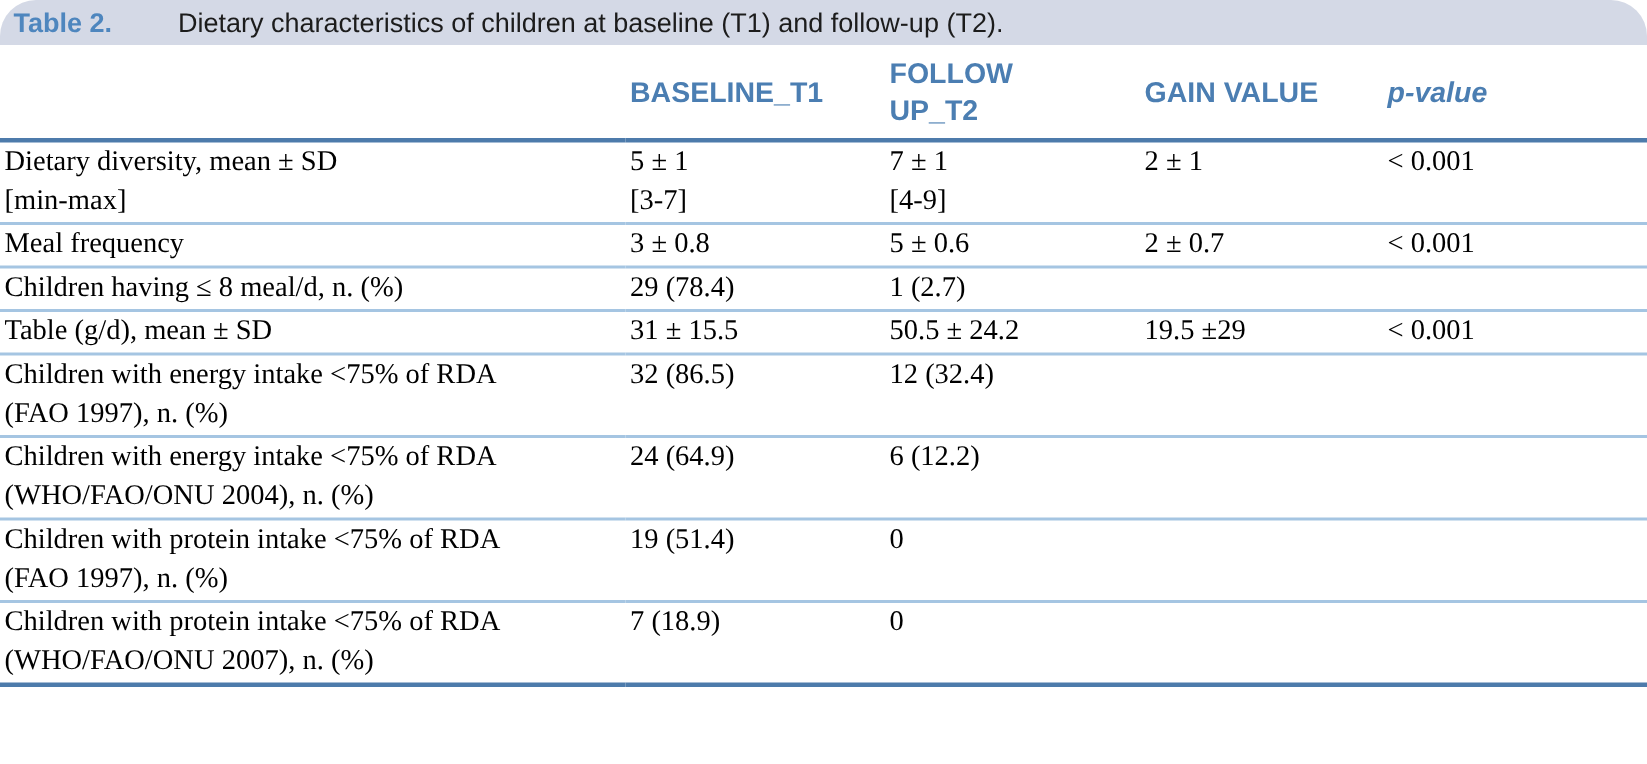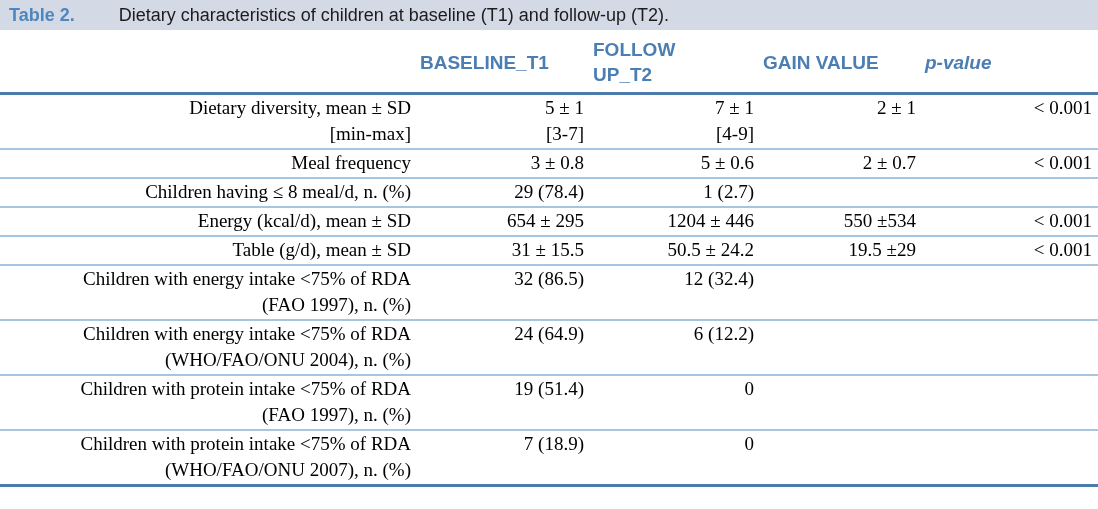--- a/index.html
+++ b/index.html
@@ -2,20 +2,21 @@
 <html style="--caption-bg: #d4d9e6; --caption-text: #1c1c1c; --accent: #4e86be; --header-text: #4b7eb2; --rule-strong: #4d7bab; --rule-light: #a5c5e2;"><head>
 <meta charset="utf-8">
 <style>
   html, body { margin: 0; padding: 0; background: #ffffff; }
   #page {
     width: 1098px; height: 509px;
     background: #ffffff;
     overflow: hidden;
     position: relative;
     font-family: "Liberation Serif", serif;
+    border-radius: 24px;
   }
   
   .caption-bar {
     height: 30px;
     background: var(--caption-bg, #d4d9e6);
     display: flex;
     align-items: center;
     padding-left: 9px;
     font-family: "Liberation Sans", sans-serif;
     font-size: 18px;
@@ -56,21 +57,21 @@
     white-space: pre-line;
     line-height: 25px;
   }
   thead th.pvalue { font-style: italic; }
 
   tbody td {
     font-size: 19px;
     line-height: 26px;
     color: #000000;
     vertical-align: top;
-    text-align: right;
+    text-align: left;
     padding: 0px 6px 1px 3px;
     border-bottom: 2px solid var(--rule-light, #a5c5e2);
     white-space: pre-line;
   }
   tbody tr:last-child td {
     border-bottom: 3px solid var(--rule-strong, #4d7bab);
   }
 </style>
 </head>
 <body>
@@ -119,27 +120,20 @@
         <td>&lt; 0.001</td>
       </tr>
       <tr>
         <td>Children having ≤ 8 meal/d, n. (%)</td>
         <td>29 (78.4)</td>
         <td>1 (2.7)</td>
         <td></td>
         <td></td>
       </tr>
       <tr>
-        <td>Energy (kcal/d), mean ± SD</td>
-        <td>654 ± 295</td>
-        <td>1204 ± 446</td>
-        <td>550 ±534</td>
-        <td>&lt; 0.001</td>
-      </tr>
-      <tr>
         <td>Table (g/d), mean ± SD</td>
         <td>31 ± 15.5</td>
         <td>50.5 ± 24.2</td>
         <td>19.5 ±29</td>
         <td>&lt; 0.001</td>
       </tr>
       <tr>
         <td>Children with energy intake &lt;75% of RDA
 (FAO 1997), n. (%)</td>
         <td>32 (86.5)</td>

